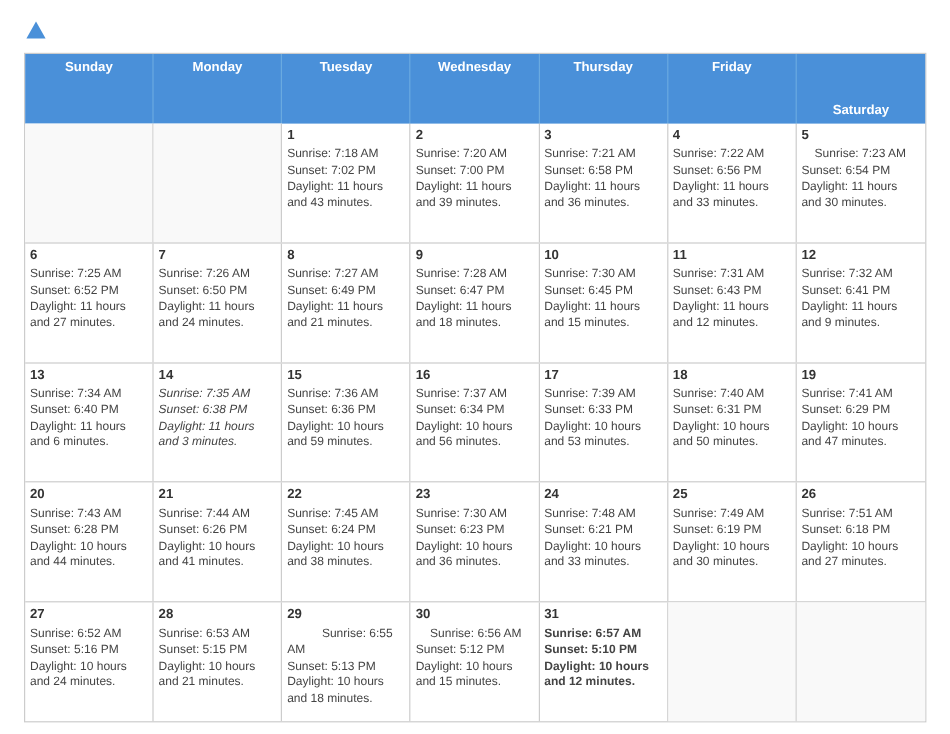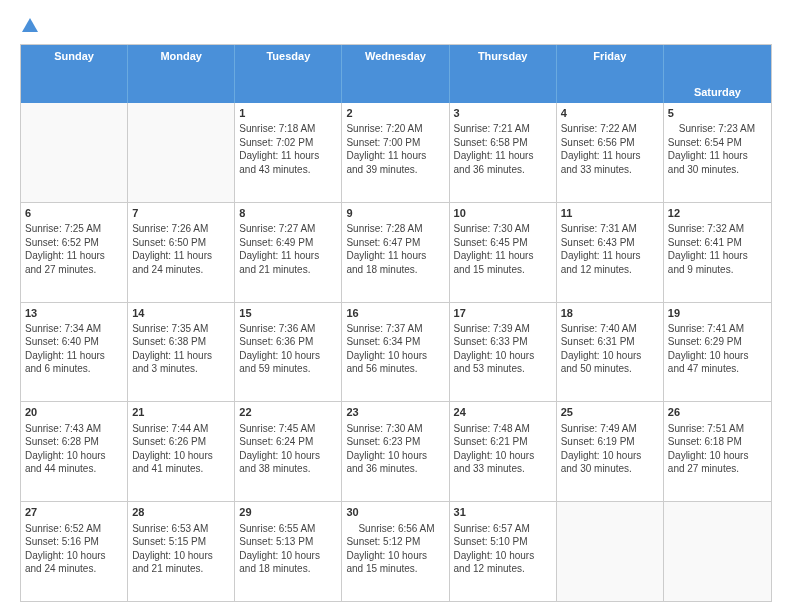--- a/index.html
+++ b/index.html
@@ -195,21 +195,21 @@
 Sunset: 6:43 PM
 Daylight: 11 hours and 12 minutes.</span></div>
           <div class="cal-cell"><span class="day-num">12</span><span class="cell-text" style="white-space: pre-line;">Sunrise: 7:32 AM
 Sunset: 6:41 PM
 Daylight: 11 hours and 9 minutes.</span></div>
         </div>
         <div class="cal-row">
           <div class="cal-cell"><span class="day-num">13</span><span class="cell-text" style="white-space: pre-line;">Sunrise: 7:34 AM
 Sunset: 6:40 PM
 Daylight: 11 hours and 6 minutes.</span></div>
-          <div class="cal-cell"><span class="day-num">14</span><span class="cell-text" style="white-space: pre-line;">Sunrise: 7:35 AM
+          <div class="cal-cell"><span class="day-num">14</span><span class="cell-text" style="white-space: pre-line; font-style: italic;">Sunrise: 7:35 AM
 Sunset: 6:38 PM
 Daylight: 11 hours and 3 minutes.</span></div>
           <div class="cal-cell"><span class="day-num">15</span><span class="cell-text" style="white-space: pre-line;">Sunrise: 7:36 AM
 Sunset: 6:36 PM
 Daylight: 10 hours and 59 minutes.</span></div>
           <div class="cal-cell"><span class="day-num">16</span><span class="cell-text" style="white-space: pre-line; margin-top: 48px;">Sunrise: 7:37 AM
 Sunset: 6:34 PM
 Daylight: 10 hours and 56 minutes.</span></div>
           <div class="cal-cell"><span class="day-num">17</span><span class="cell-text" style="white-space: pre-line;">Sunrise: 7:39 AM
 Sunset: 6:33 PM
@@ -244,27 +244,27 @@
 Sunset: 6:18 PM
 Daylight: 10 hours and 27 minutes.</span></div>
         </div>
         <div class="cal-row">
           <div class="cal-cell"><span class="day-num">27</span><span class="cell-text" style="white-space: pre-line;">Sunrise: 6:52 AM
 Sunset: 5:16 PM
 Daylight: 10 hours and 24 minutes.</span></div>
           <div class="cal-cell"><span class="day-num">28</span><span class="cell-text" style="white-space: pre-line;">Sunrise: 6:53 AM
 Sunset: 5:15 PM
 Daylight: 10 hours and 21 minutes.</span></div>
-          <div class="cal-cell"><span class="day-num">29</span><span class="cell-text" style="white-space: pre-line;">Sunrise: 6:55 AM
+          <div class="cal-cell"><span class="day-num">29</span><span class="cell-text" style="white-space: pre-line; margin-left: 29px;">Sunrise: 6:55 AM
 Sunset: 5:13 PM
 Daylight: 10 hours and 18 minutes.</span></div>
           <div class="cal-cell"><span class="day-num">30</span><span class="cell-text" style="white-space: pre-line; margin-left: 12px;">Sunrise: 6:56 AM
 Sunset: 5:12 PM
 Daylight: 10 hours and 15 minutes.</span></div>
-          <div class="cal-cell"><span class="day-num">31</span><span class="cell-text" style="white-space: pre-line;">Sunrise: 6:57 AM
+          <div class="cal-cell"><span class="day-num">31</span><span class="cell-text" style="white-space: pre-line; font-weight: bold;">Sunrise: 6:57 AM
 Sunset: 5:10 PM
 Daylight: 10 hours and 12 minutes.</span></div>
           <div class="cal-cell empty"></div>
           <div class="cal-cell empty"></div>
         </div>
       </div>
   </div>
 </div>
 
 </body></html>

